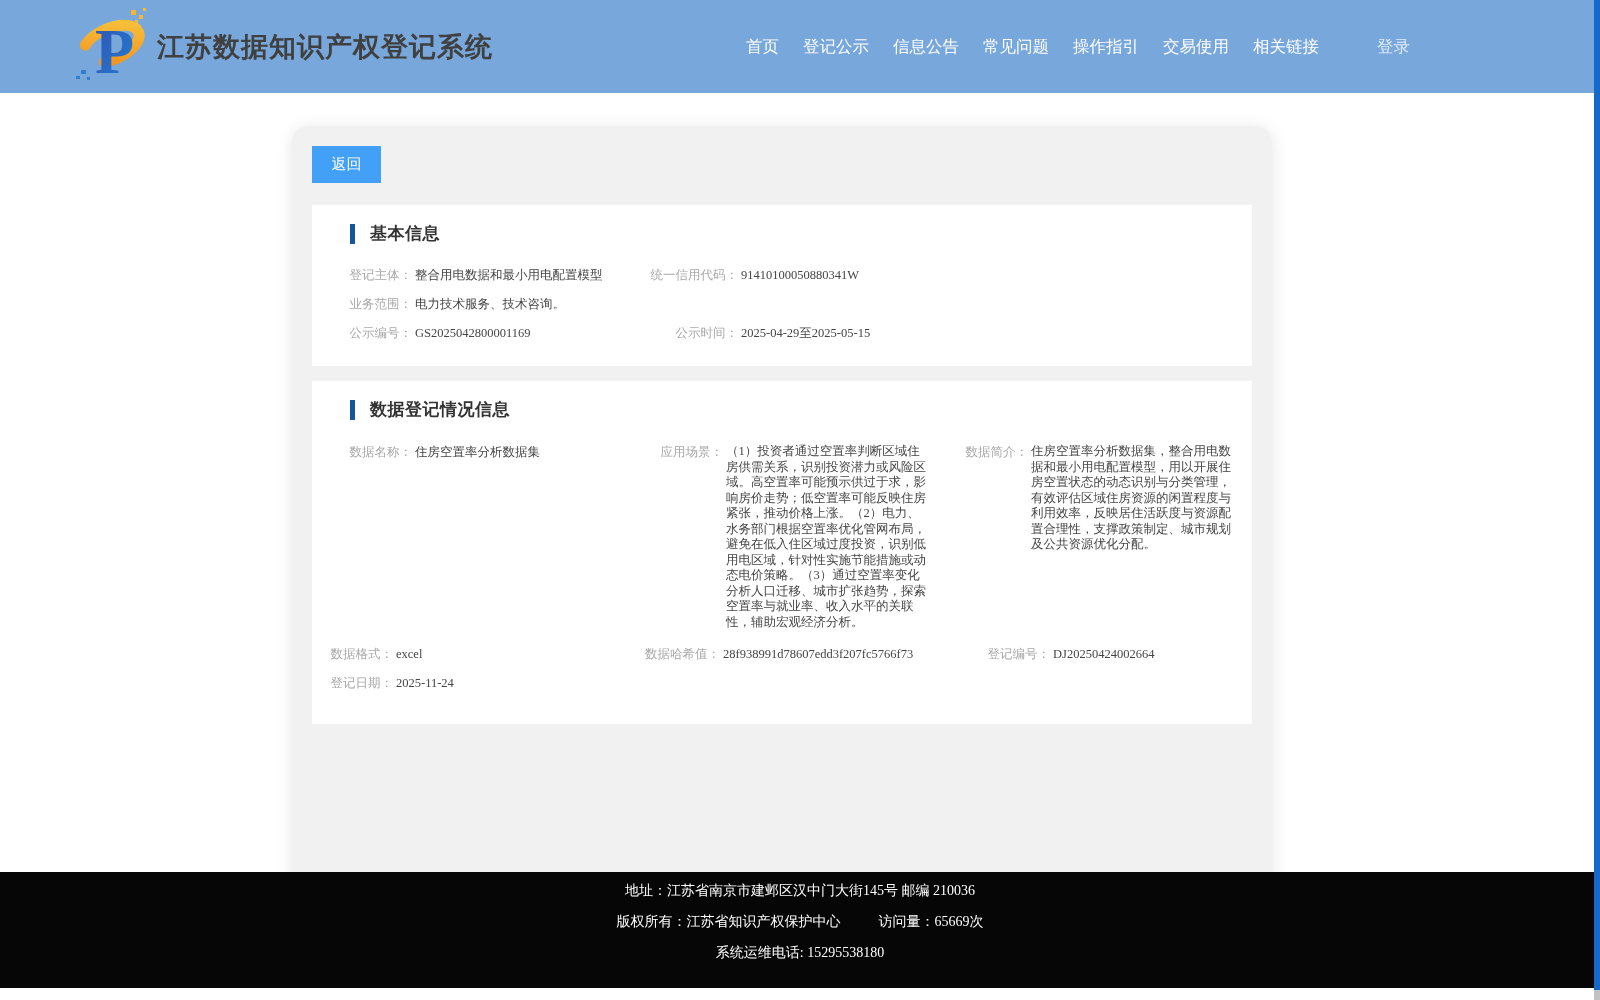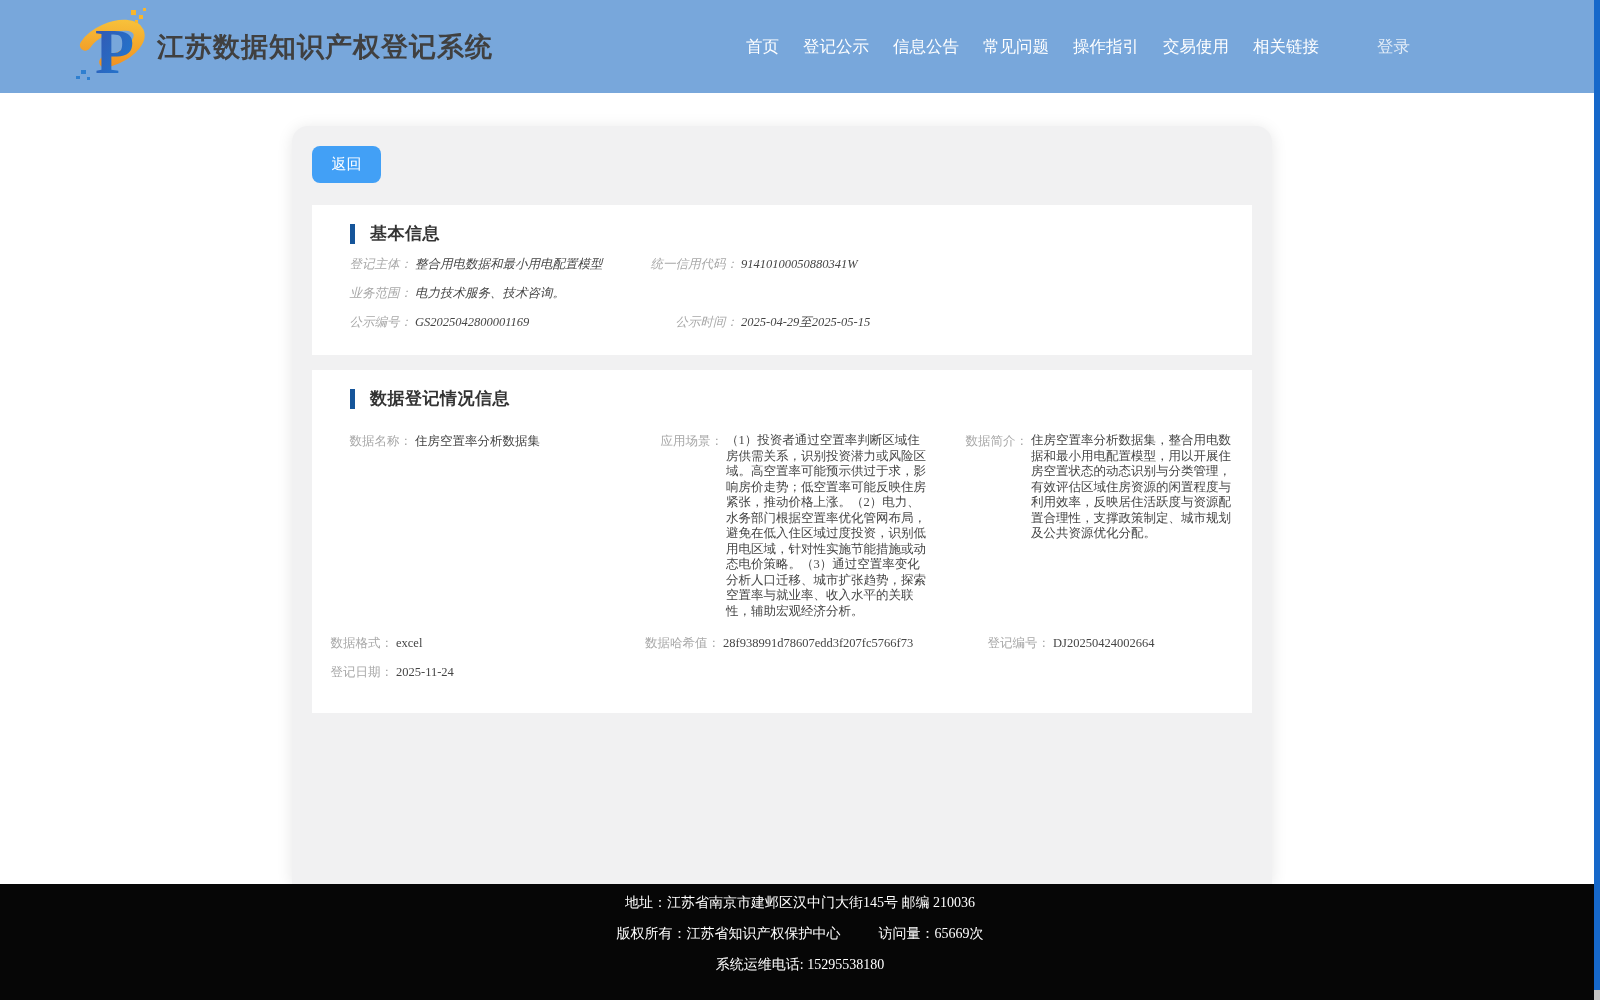--- a/index.html
+++ b/index.html
@@ -31,47 +31,47 @@
   .main { position:absolute; left:0; right:0; top:93px; bottom:116px; background:#ffffff; }
   .card {
     position:absolute; left:292px; top:33px; width:980px; bottom:0;
     background:#f1f1f2; border-radius:16px 16px 0 0;
     box-shadow:0 2px 16px rgba(0,0,0,.10);
     padding-top:20px;
   }
   .back-btn {
     display:block; margin-left:20px; width:69px; height:37px;
     background:#42a0f6; color:#ffffff; font-size:15px;
-    border:none; border-radius:8px; cursor:pointer;
+    border:none; border-radius:0; cursor:pointer;
     font-family:"Liberation Serif","DejaVu Serif",serif;
   }
   .panel {
     background:#ffffff; margin:22px 20px 0 20px; padding:17px 0 18px 0;
   }
   .panel2 { margin-top:15px; padding-bottom:26px; }
   .sec-head { display:flex; align-items:center;padding-left:19px; }
   .marker { width:5px; height:20px; background:#15559a; margin-left:19px; flex:0 0 auto; }
   .sec-title { margin-left:15px; font-size:17px; font-weight:bold; color:#333333; letter-spacing:.5px; }
   
-  .grid1 { display:grid; grid-template-columns:330px 1fr; margin-top:5px;font-style:italic; }
+  .grid1 { display:grid; grid-template-columns:330px 1fr; margin-top:16px; }
   .grid2 { display:grid; grid-template-columns:330px 308px 1fr; margin-top:16px; }
   .field { display:flex; align-items:center; min-height:29px; font-size:12.5px; }
   .field.top { align-items:flex-start; padding-top:7px; min-height:0; }
   .span2 { grid-column:1 / -1; }
   .flabel { color:#a8a8a8; text-align:right; flex:0 0 auto; }
   .fvalue { color:#454545; margin-left:3px; }
   .grid1 .c1 .flabel, .grid2 .c1 .flabel { width:100px; }
   .grid1 .c2 .flabel { width:96px; }
   .grid2 .c2 .flabel { width:81px; }
   .grid2 .c3 .flabel { width:78px; }
   .fvalue.wrap { width:206px; line-height:15.5px; }
   .tallrow { padding-bottom:10px; }
   
   .footer {
-    position:absolute; left:0; right:0; bottom:0; height:116px;
+    position:absolute; left:0; right:0; bottom:12px; height:116px;
     background:#060606; color:#ffffff; text-align:center;
     padding-top:3px; font-size:14px;
   }
   .f-line { line-height:31px; white-space:nowrap; }
   .f-visits { margin-left:38px; }
   
   .scrollbar-track {
     position:absolute; right:0; top:0; width:6px; height:1000px;
     background:#c2c2c2; z-index:20;
   }

